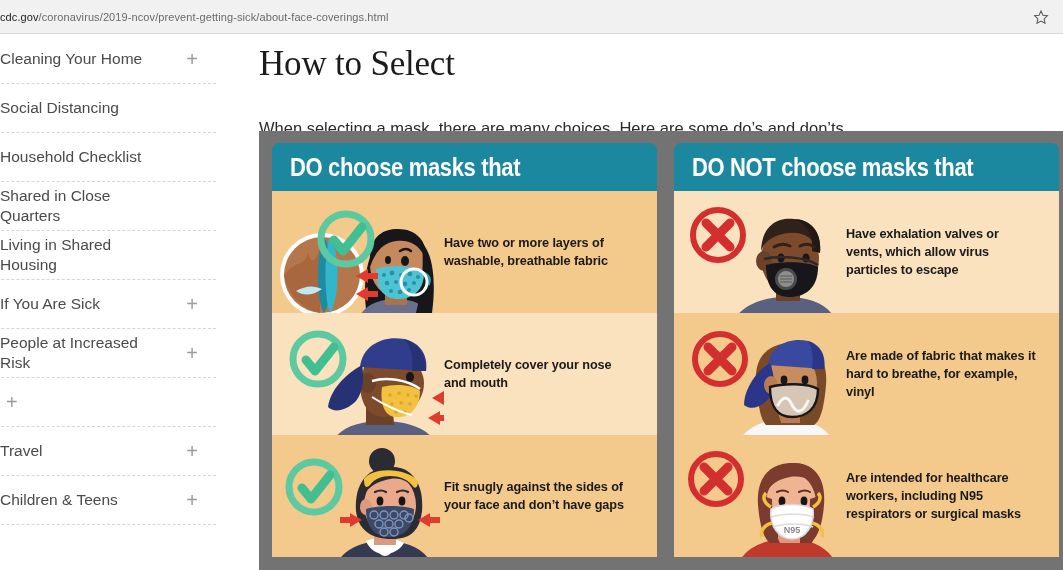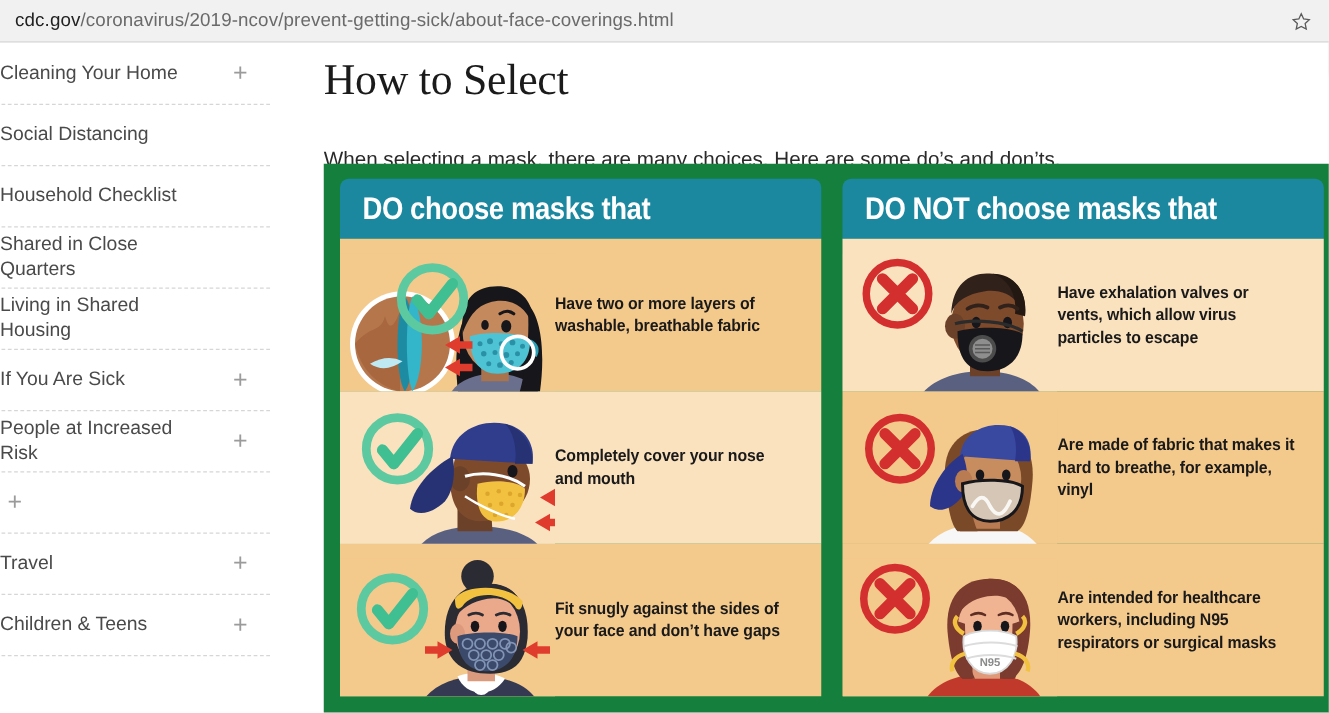--- a/index.html
+++ b/index.html
@@ -12,22 +12,21 @@
 
   
   #urlbar {
     position: absolute; left: 0; top: 0;
     width: 1063px; height: 34px;
     background: #f1f1f1;
     border-bottom: 1px solid #d8d8d8;
     display: flex; align-items: center;
   }
   #url-text {
-    padding-left: 12px;
-    font-size: 15px;
+    font-size: 11px;
     color: #222;
     letter-spacing: 0.1px;
     white-space: nowrap;
   }
   #url-text .dim { color: #6a6a6a; }
   #star-icon {
     position: absolute; right: 14px; top: 50%;
     transform: translateY(-50%);
     width: 16px; height: 16px;
     color: #5a5a5a;
@@ -93,21 +92,21 @@
     margin-top: 33px;
     font-size: 16.5px;
     color: #2a2a2a;
     line-height: 1.35;
   }
 
   
   #infographic {
     position: absolute; left: 0; top: 96px;
     width: 804px; height: 439px;
-    background: #15803d;
+    background: #737373;
     padding: 12px 0 0 13px;
     display: flex;
     gap: 17px;
   }
   .panel {
     width: 385px;
     display: flex;
     flex-direction: column;
   }
   .panel-header {

